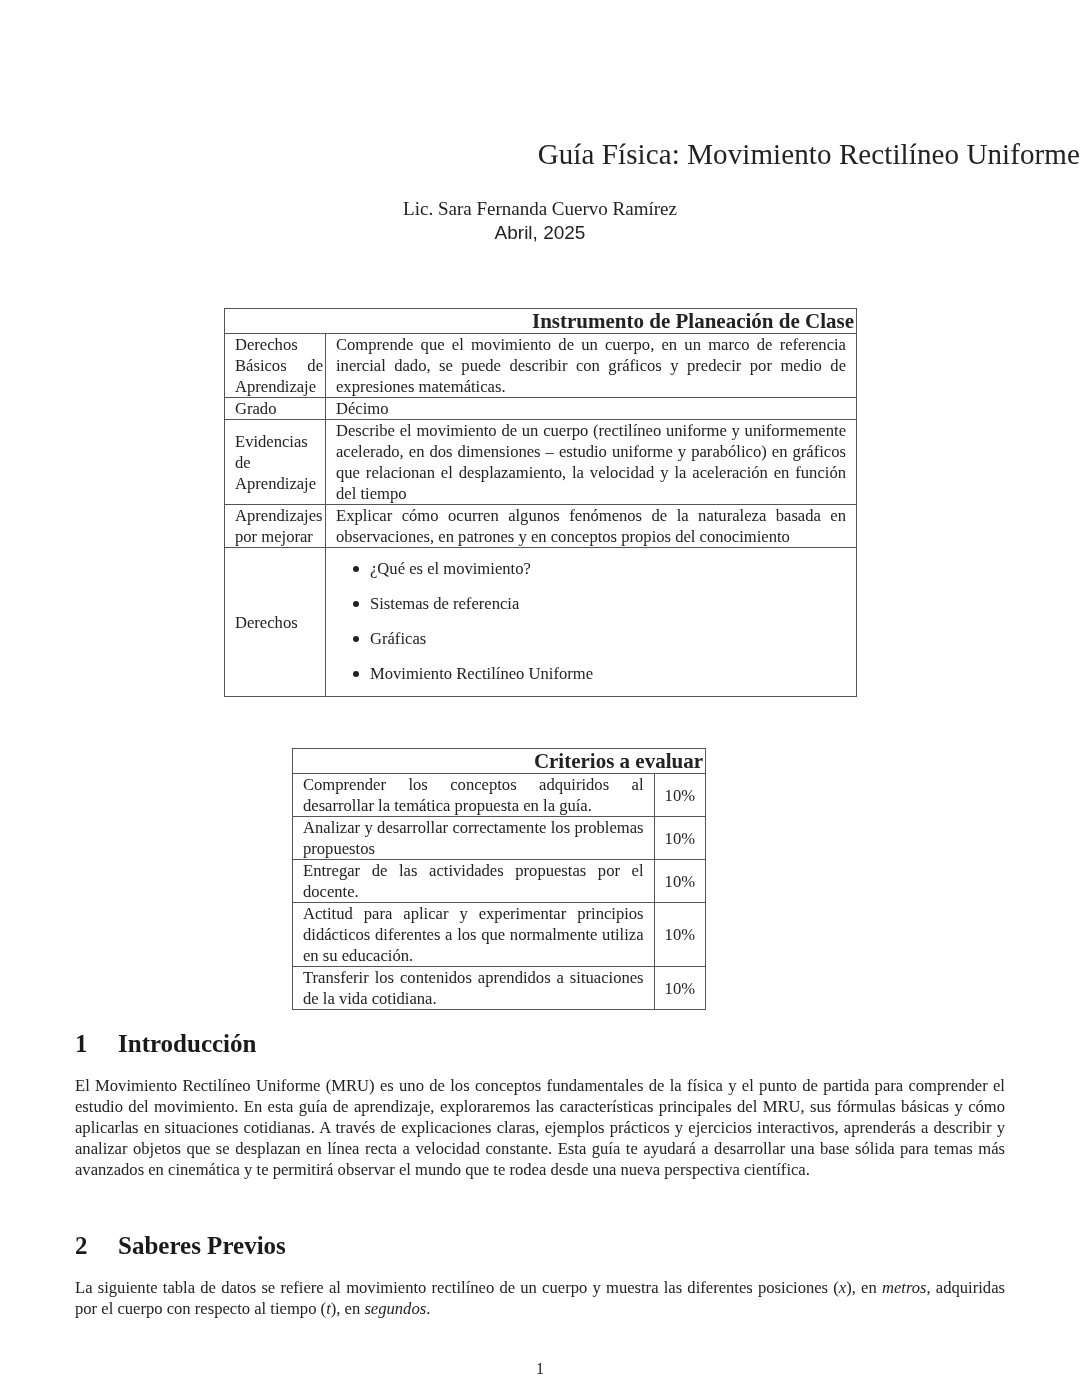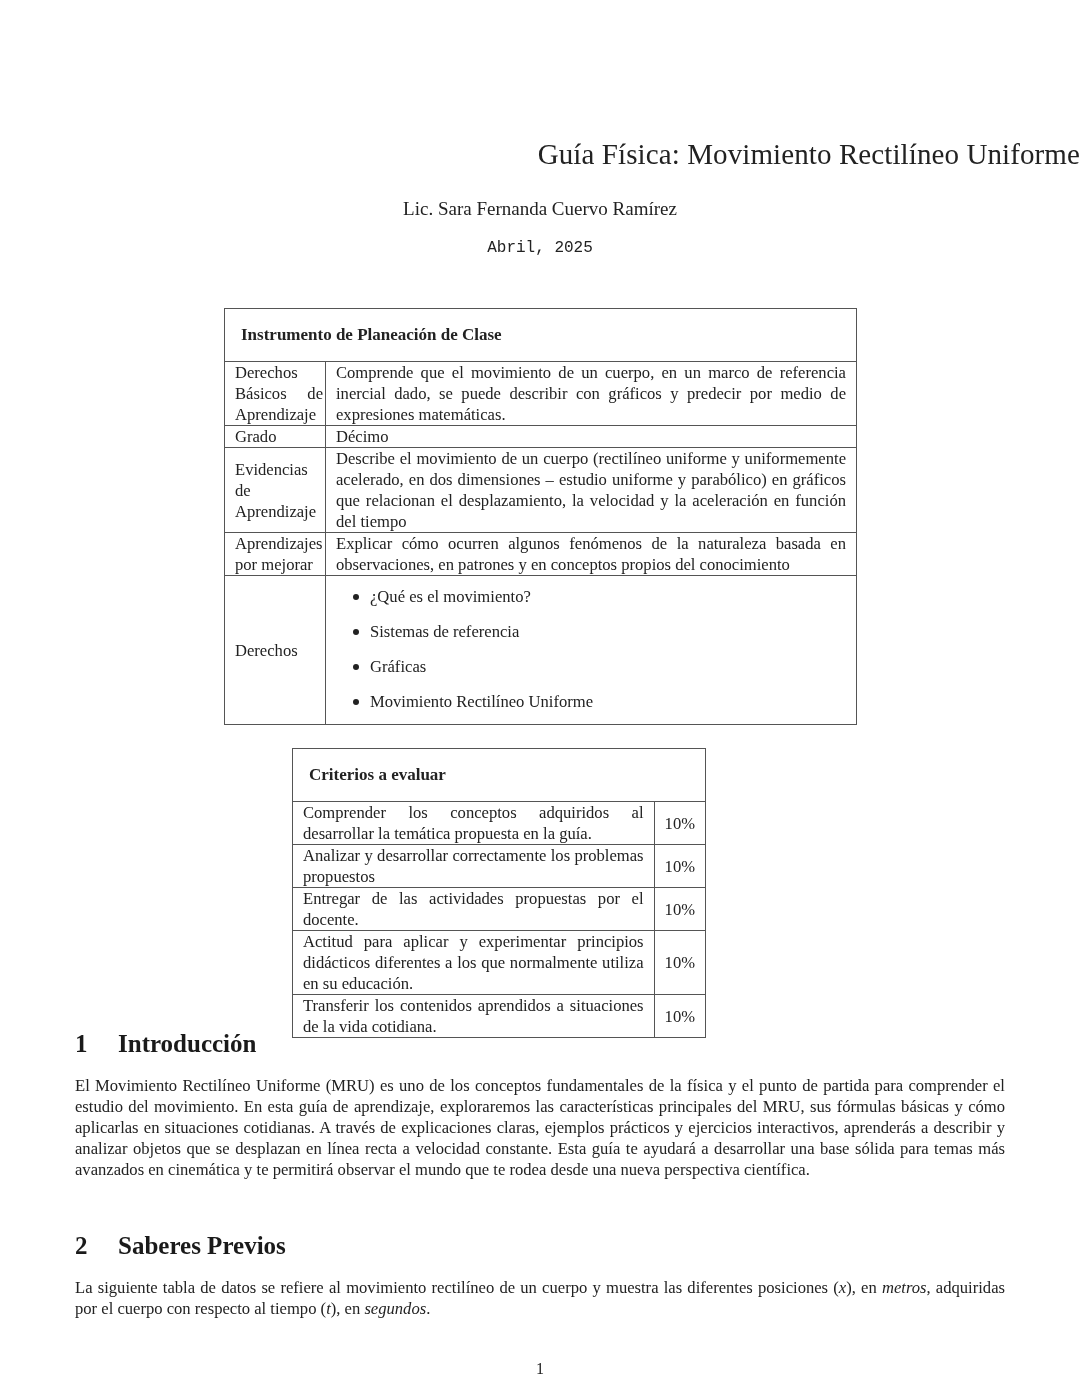--- a/index.html
+++ b/index.html
@@ -6,25 +6,25 @@
   body {
     width: 1080px; height: 1397px; position: relative; overflow: hidden;
     font-family: "DejaVu Serif", "Liberation Serif", serif;
     color: #1a1a1a;
   }
   .abs { position: absolute; }
   .center { left: 0; right: 0; text-align: center; }
 
   #title { top: 138px; font-size: 29px; font-family: "Liberation Serif", serif; color: #222; letter-spacing: 0.1px; text-align: right; }
   #author { top: 198px; font-size: 19px; font-family: "Liberation Serif", serif; color: #222; }
-  #date { top: 239px; font-size: 16px; font-family: Liberation Mono, monospace; color: #222; }
+  #date { top: 222px; font-size: 19px; font-family: Liberation Sans, sans-serif; color: #222; }
 
   table { border-collapse: collapse; font-family: "Liberation Serif", serif; font-size: 16.6px; color: #222; }
   td, th { border: 1px solid #555; padding: 0 10px; vertical-align: middle; line-height: 21px; }
-  th { font-weight: bold; text-align: left; font-size: 17px; padding: 16px; line-height: 20px; }
+  th { font-weight: bold; text-align: right; font-size: 21px; padding: 2px; line-height: 20px; }
 
   #plan-table { position: absolute; left: 224px; top: 308px; width: 633px; }
   #plan-table .c1 { width: 88px; text-align: left; padding-right: 2px; padding-left: 10px; }
   #plan-table .c2 { text-align: justify; text-align-last: left; }
   .content-cell { padding-top: 10px !important; padding-bottom: 12px !important; }
   .content-cell ul { margin: 0; padding-left: 34px; list-style: none; }
   .content-cell li { position: relative; line-height: 21px; margin: 0 0 14px 0; }
   .content-cell li:last-child { margin-bottom: 0; }
   .bullet { position: absolute; left: -17px; top: 8px; width: 6px; height: 6px; border-radius: 50%; background: #222; }
 

